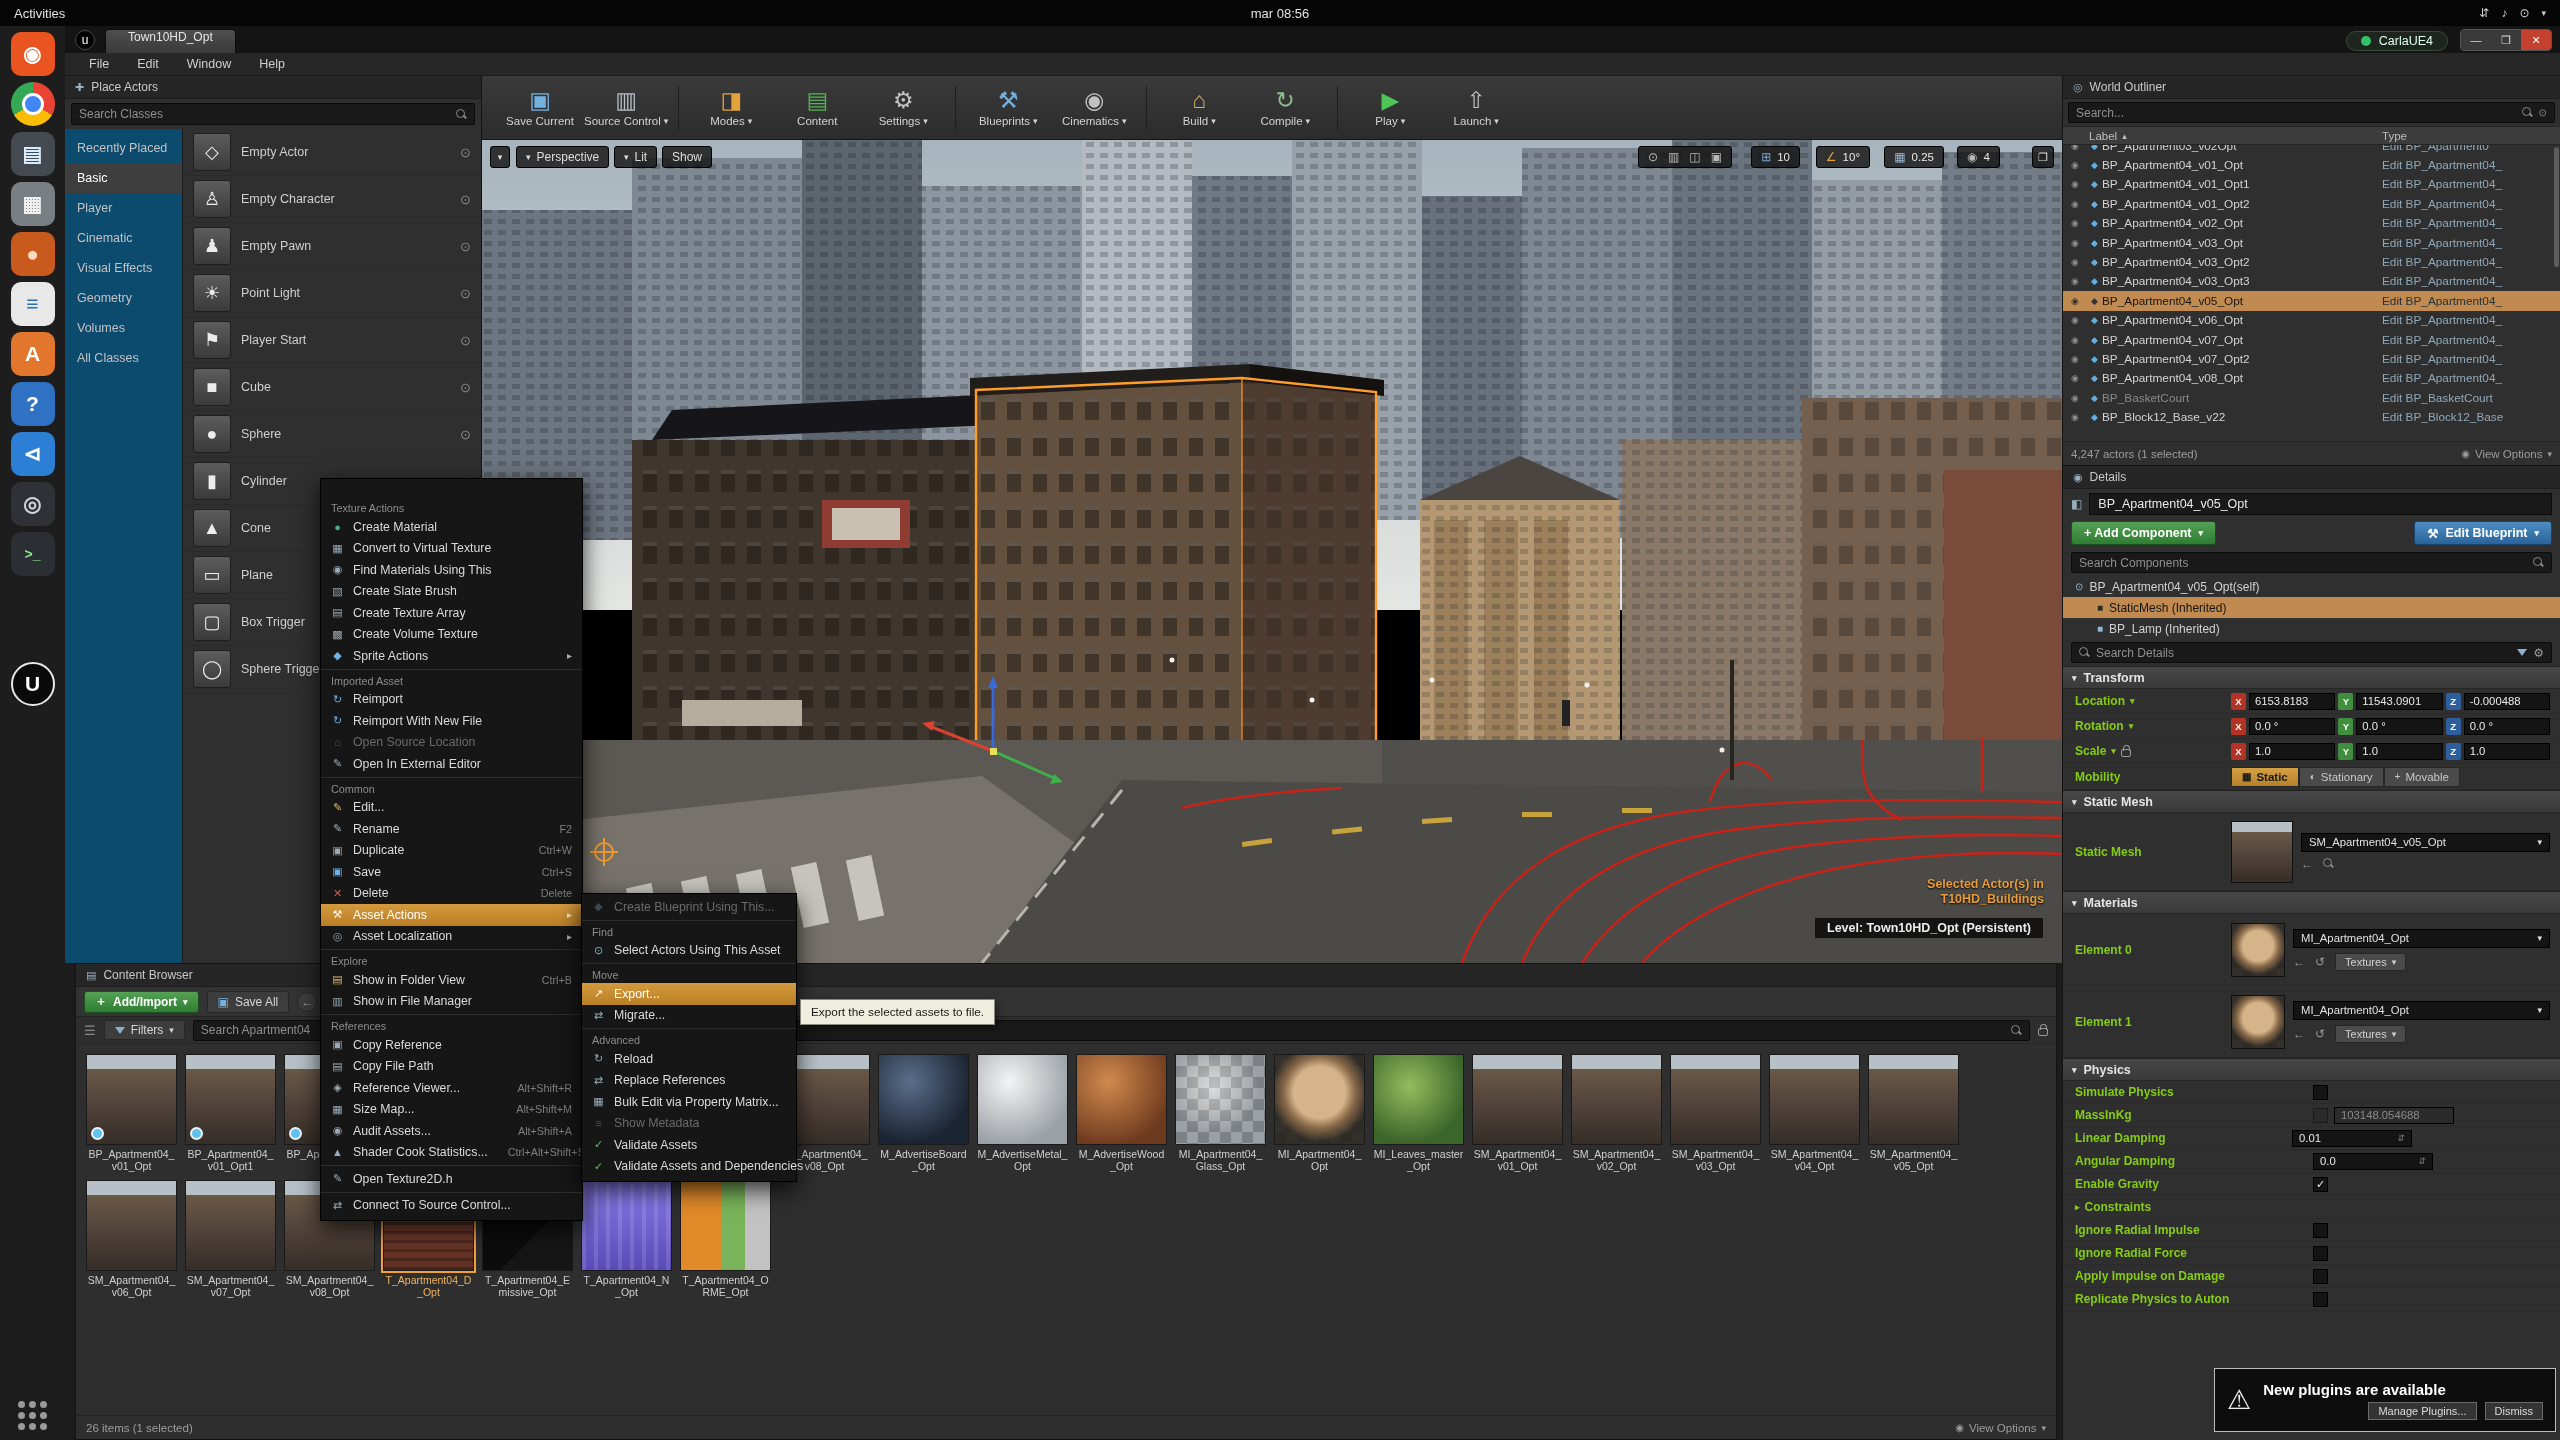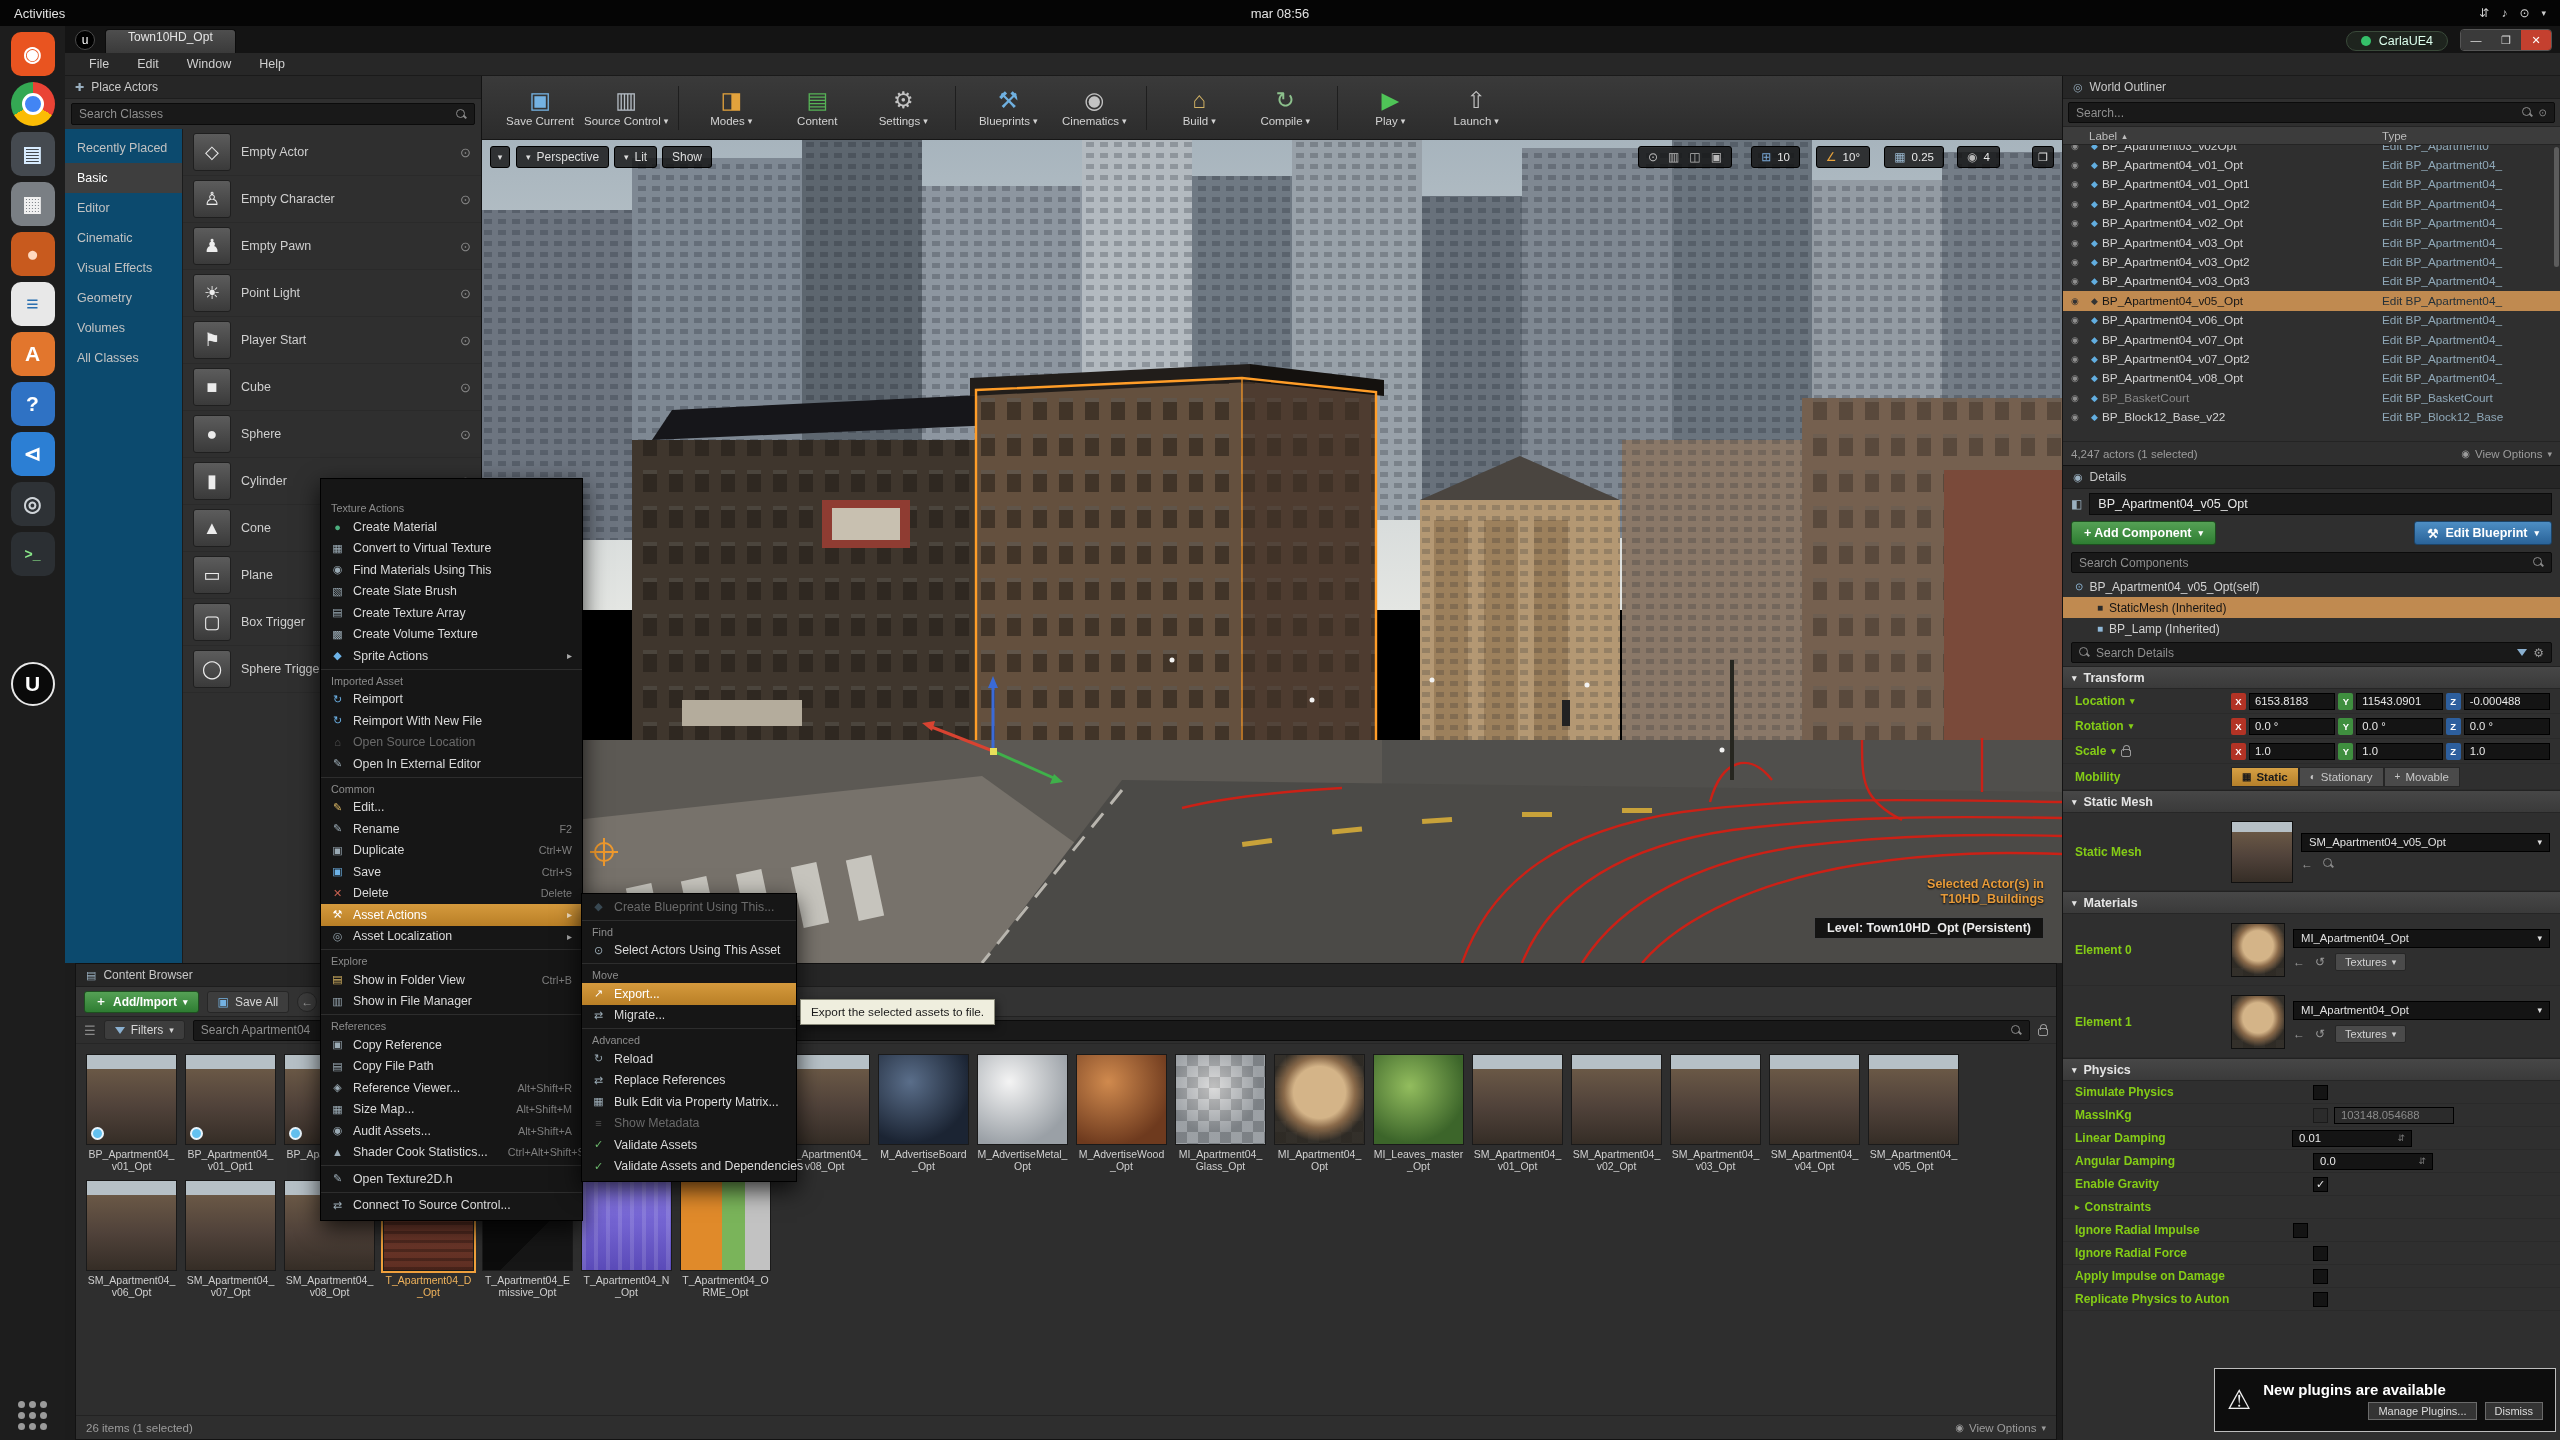--- a/index.html
+++ b/index.html
@@ -243,21 +243,21 @@
         <span>Place Actors</span>
       </div>
     <div id="pa-search" class="inputbox">
         <span class="txt">Search Classes</span>
         <span class="lens"></span>
       </div>
     <div id="pa-body">
       <div id="pa-cats">
           <div class="pa-cat">Recently Placed</div>
           <div class="pa-cat active">Basic</div>
-          <div class="pa-cat">Editor</div>
+          <div class="pa-cat">Player</div>
           <div class="pa-cat">Cinematic</div>
           <div class="pa-cat">Visual Effects</div>
           <div class="pa-cat">Geometry</div>
           <div class="pa-cat">Volumes</div>
           <div class="pa-cat">All Classes</div>
         </div>
       <div id="pa-items">
           <div class="pa-item">
             <span class="pa-thumb">◇</span>
             <span class="pa-label">Empty Actor</span>
@@ -888,21 +888,21 @@
             </span>
             <span class="chk">✓</span>
           </div>
           <div class="prop-row" style="min-height: 23px;">
             <span class="prop-label" style="width: 250px;">
               <span class="caret">▸</span>
               <span style="white-space: nowrap; overflow: hidden; text-overflow: ellipsis; max-width: 190px;">Constraints</span>
             </span>
           </div>
           <div class="prop-row" style="min-height: 23px;">
-            <span class="prop-label" style="width: 230px;">
+            <span class="prop-label" style="width: 250px;">
               <span style="white-space: nowrap; overflow: hidden; text-overflow: ellipsis; max-width: 190px;">Ignore Radial Impulse</span>
             </span>
             <span class="chk"></span>
           </div>
           <div class="prop-row" style="min-height: 23px;">
             <span class="prop-label" style="width: 250px;">
               <span style="white-space: nowrap; overflow: hidden; text-overflow: ellipsis; max-width: 190px;">Ignore Radial Force</span>
             </span>
             <span class="chk"></span>
           </div>

